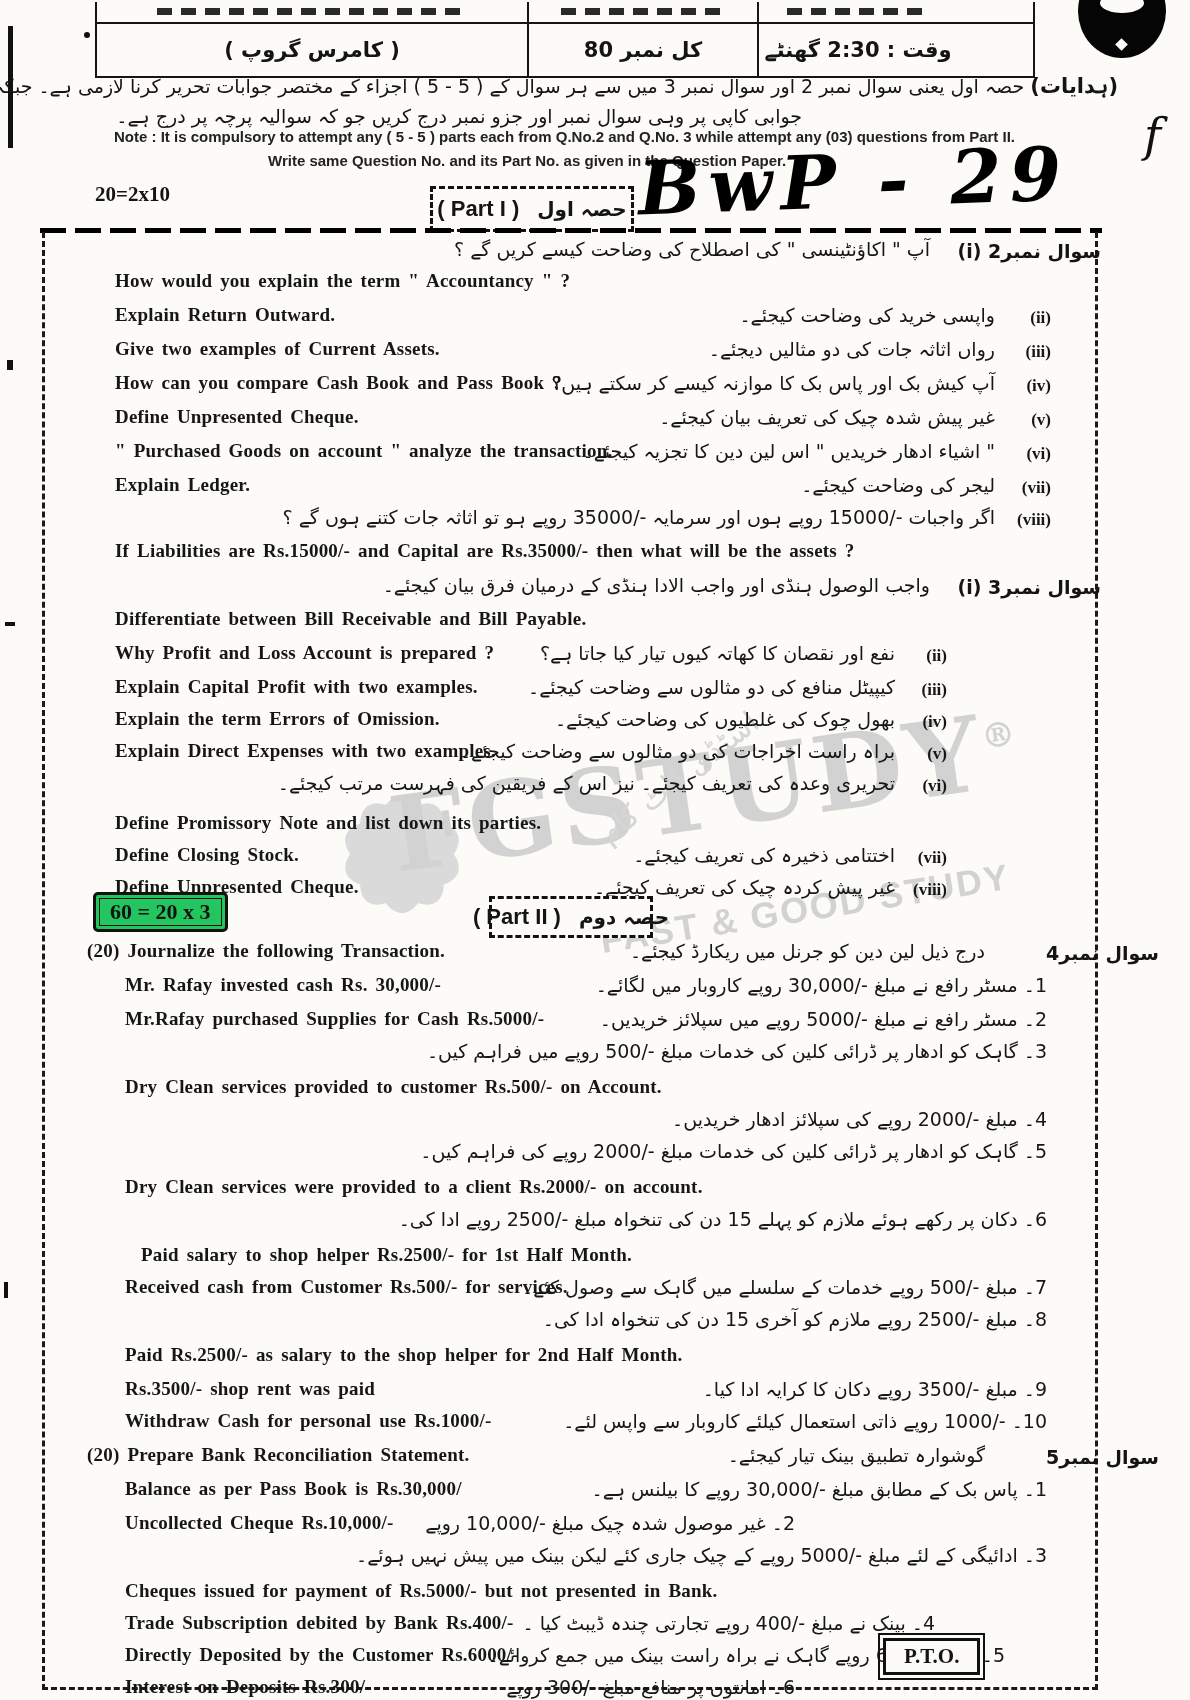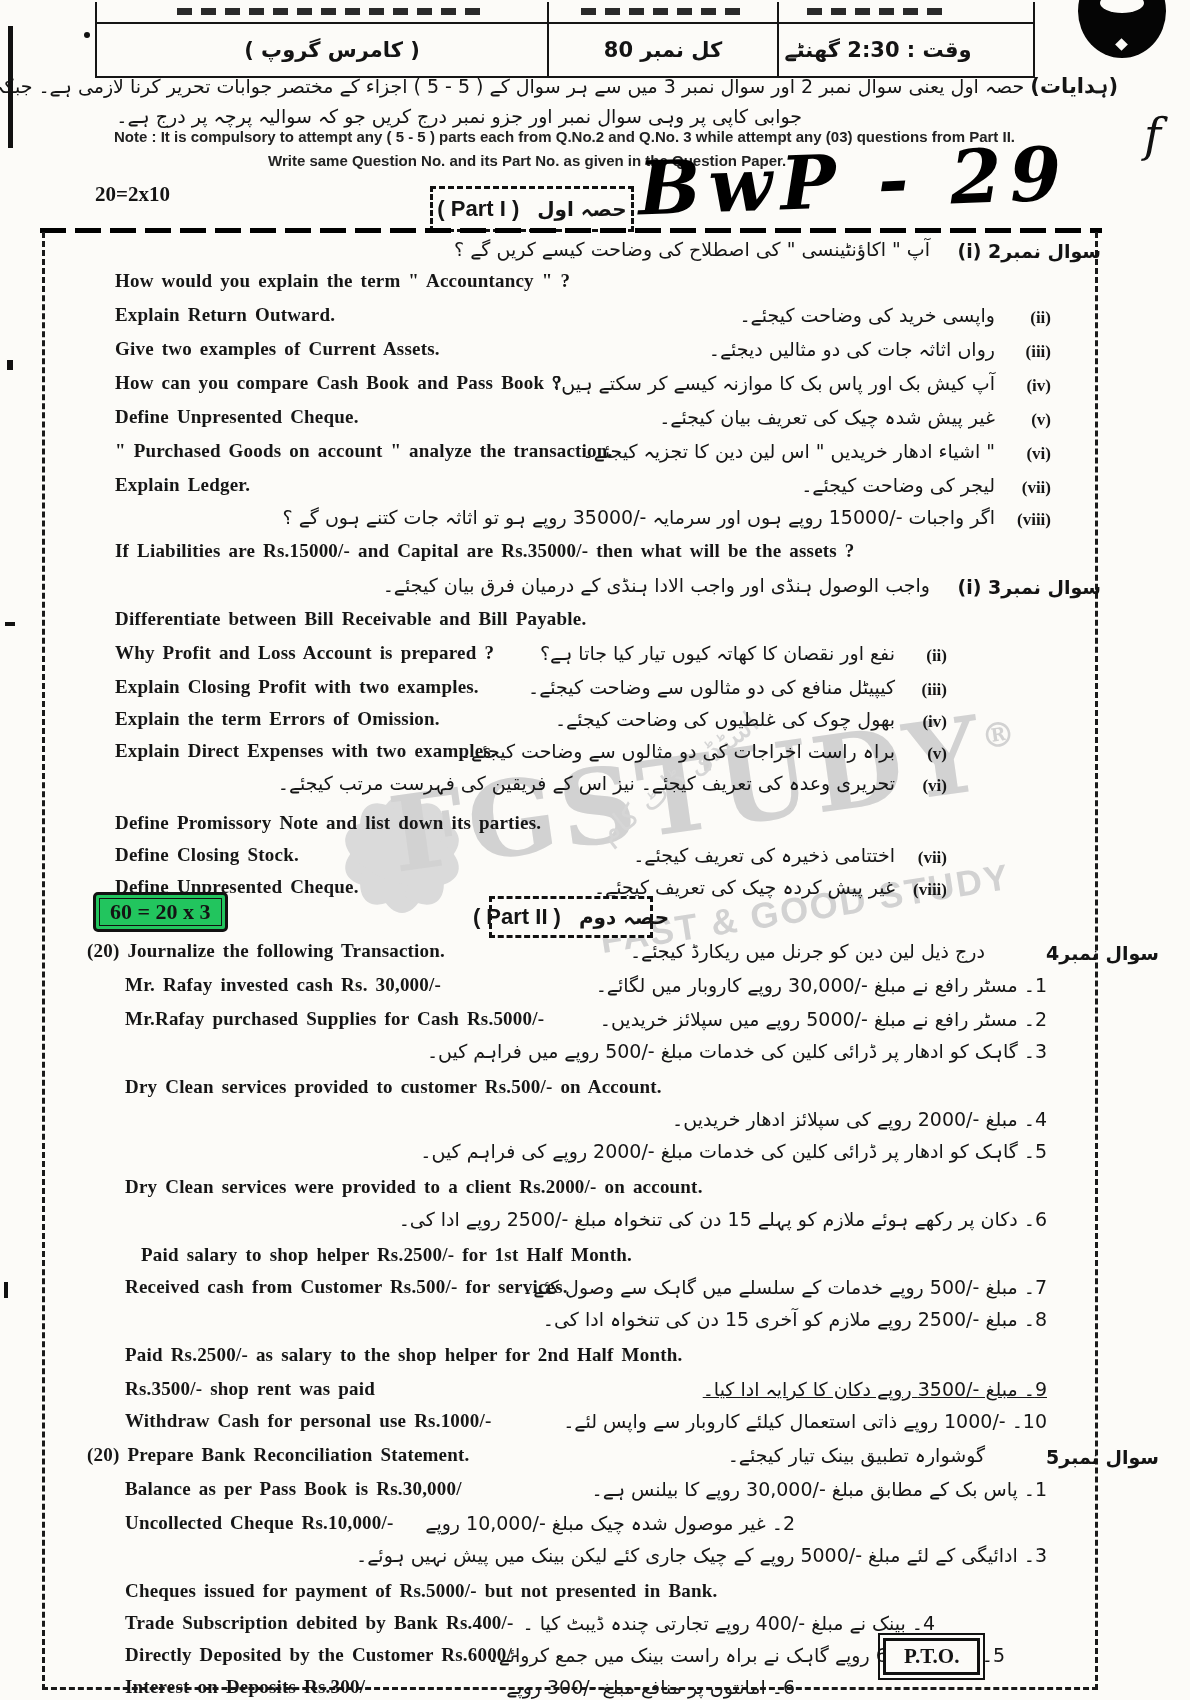--- a/index.html
+++ b/index.html
@@ -16,21 +16,21 @@
               border-top:none;background:#fcfbf8;}
   #head-table .trow{display:flex;}
   #head-table .cell{border-left:2px solid #151515;box-sizing:border-box;
                     display:flex;align-items:center;justify-content:center;}
   #head-table .cell:first-child{border-left:none;}
   .r1{height:20px;overflow:hidden;border-bottom:2px solid #151515;}
   .r1 .cell .smudge{width:72%;height:7px;margin-top:-2px;
       background:repeating-linear-gradient(90deg,#2a2a2a 0 15px,transparent 15px 24px);}
   .r2{height:52px;}
   .r2 .cell{font:bold 21px "DejaVu Sans",sans-serif;direction:rtl;}
-  .c-wide{width:430px;margin-left:20px;} .c-marks{width:230px;} .c-time{width:200px;}
+  .c-wide{width:430px;} .c-marks{width:230px;} .c-time{width:200px;}
   
   #board-logo{position:absolute;left:1076px;top:0;width:92px;height:58px;overflow:hidden;}
   #board-logo .ball{position:absolute;left:2px;top:-36px;width:88px;height:94px;background:#050505;border-radius:50%;}
   #board-logo .crescent{position:absolute;left:24px;top:-7px;width:44px;height:20px;background:#fcfbf8;border-radius:50%;}
   #board-logo .gem{position:absolute;left:41px;top:40px;width:9px;height:9px;background:#fcfbf8;transform:rotate(45deg);}
   
   #inst1{position:absolute;right:72px;top:74px;direction:rtl;font:19px "DejaVu Sans",sans-serif;white-space:nowrap;}
   #inst1 b{font-size:21px;}
   #inst2{position:absolute;right:388px;top:105px;direction:rtl;font:19px "DejaVu Sans",sans-serif;white-space:nowrap;}
   .note{position:absolute;font:bold 15px "Liberation Sans",sans-serif;color:#222;white-space:nowrap;}
@@ -185,21 +185,21 @@
     <div class="row" style="top:376px;">
         <span class="en" style="left:70px;">Differentiate between Bill Receivable and Bill Payable.</span>
       </div>
 
     <div class="row" style="top:410px;">
       <span class="en" style="left:70px;">Why  Profit and Loss Account is prepared ?</span>
       <span class="ur" style="right:200px;">نفع اور نقصان کا کھاتہ کیوں تیار کیا جاتا ہے؟</span>
       <span class="rnum" style="right:148px;top:4px;">(ii)</span>
     </div>
     <div class="row" style="top:444px;">
-      <span class="en" style="left:70px;">Explain Closing Profit with two examples.</span>
+      <span class="en" style="left:70px;">Explain Capital Profit with two examples.</span>
       <span class="ur" style="right:200px;">کیپیٹل منافع کی دو مثالوں سے وضاحت کیجئے۔</span>
       <span class="rnum" style="right:148px;top:4px;">(iii)</span>
     </div>
     <div class="row" style="top:476px;">
       <span class="en" style="left:70px;">Explain the term Errors of Omission.</span>
       <span class="ur" style="right:200px;">بھول چوک کی غلطیوں کی وضاحت کیجئے۔</span>
       <span class="rnum" style="right:148px;top:4px;">(iv)</span>
     </div>
     <div class="row" style="top:508px;">
       <span class="en" style="left:70px;">Explain Direct Expenses with two examples.</span>
@@ -269,21 +269,21 @@
       <span class="ur" style="right:48px;">7۔ مبلغ -/500 روپے خدمات کے سلسلے میں گاہک سے وصول کئے۔</span>
     </div>
     <div class="row" style="top:1076px;">
         <span class="ur" style="right:48px;">8۔ مبلغ -/2500 روپے ملازم کو آخری 15 دن کی تنخواہ ادا کی۔</span>
       </div>
     <div class="row" style="top:1112px;">
         <span class="en" style="left:80px;">Paid Rs.2500/- as  salary to the shop helper for 2nd Half Month.</span>
       </div>
     <div class="row" style="top:1146px;">
       <span class="en" style="left:80px;">Rs.3500/- shop rent was paid</span>
-      <span class="ur" style="right:48px;text-decoration:underline;">9۔ مبلغ -/3500 روپے دکان کا کرایہ ادا کیا۔</span>
+      <span class="ur" style="right:48px;">9۔ مبلغ -/3500 روپے دکان کا کرایہ ادا کیا۔</span>
     </div>
     <div class="row" style="top:1178px;">
       <span class="en" style="left:80px;">Withdraw Cash for personal use Rs.1000/-</span>
       <span class="ur" style="right:48px;">10۔ -/1000 روپے ذاتی استعمال کیلئے کاروبار سے واپس لئے۔</span>
     </div>
 
     <div class="row" style="top:1212px;">
       <span class="en" style="left:42px;"><span>(20)</span> <span>Prepare Bank Reconciliation Statement.</span></span>
       <span class="ur" style="right:110px;">گوشوارہ تطبیق بینک تیار کیجئے۔</span>
       <span class="qlabel" style="right:-64px;top:2px;">سوال نمبر5</span>

